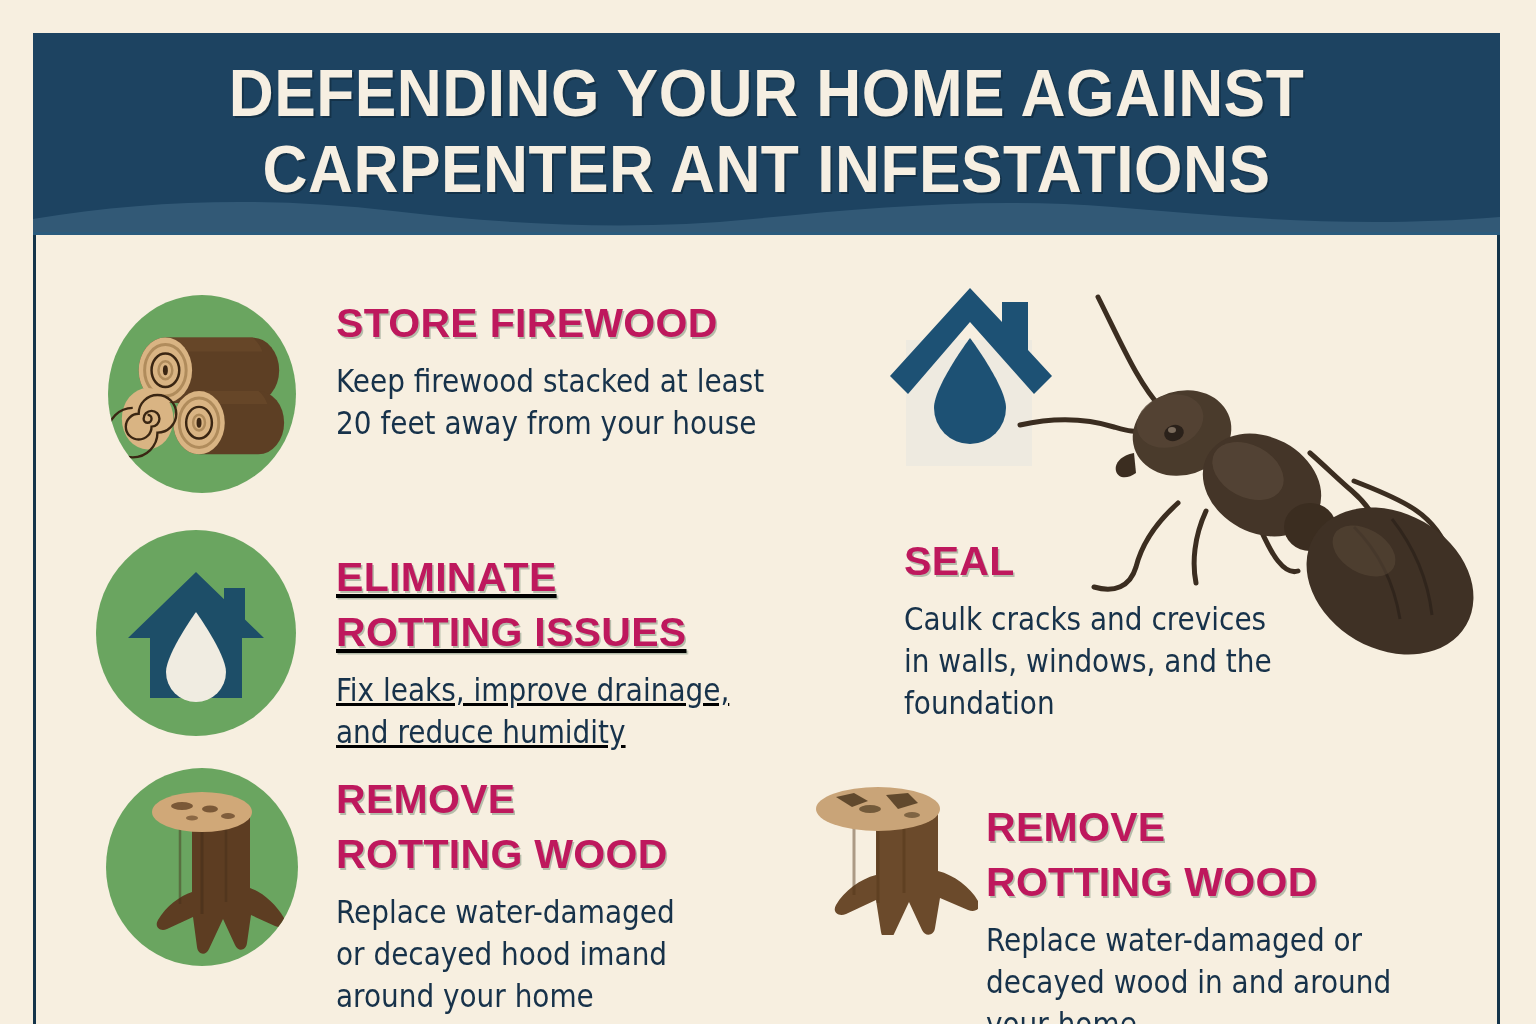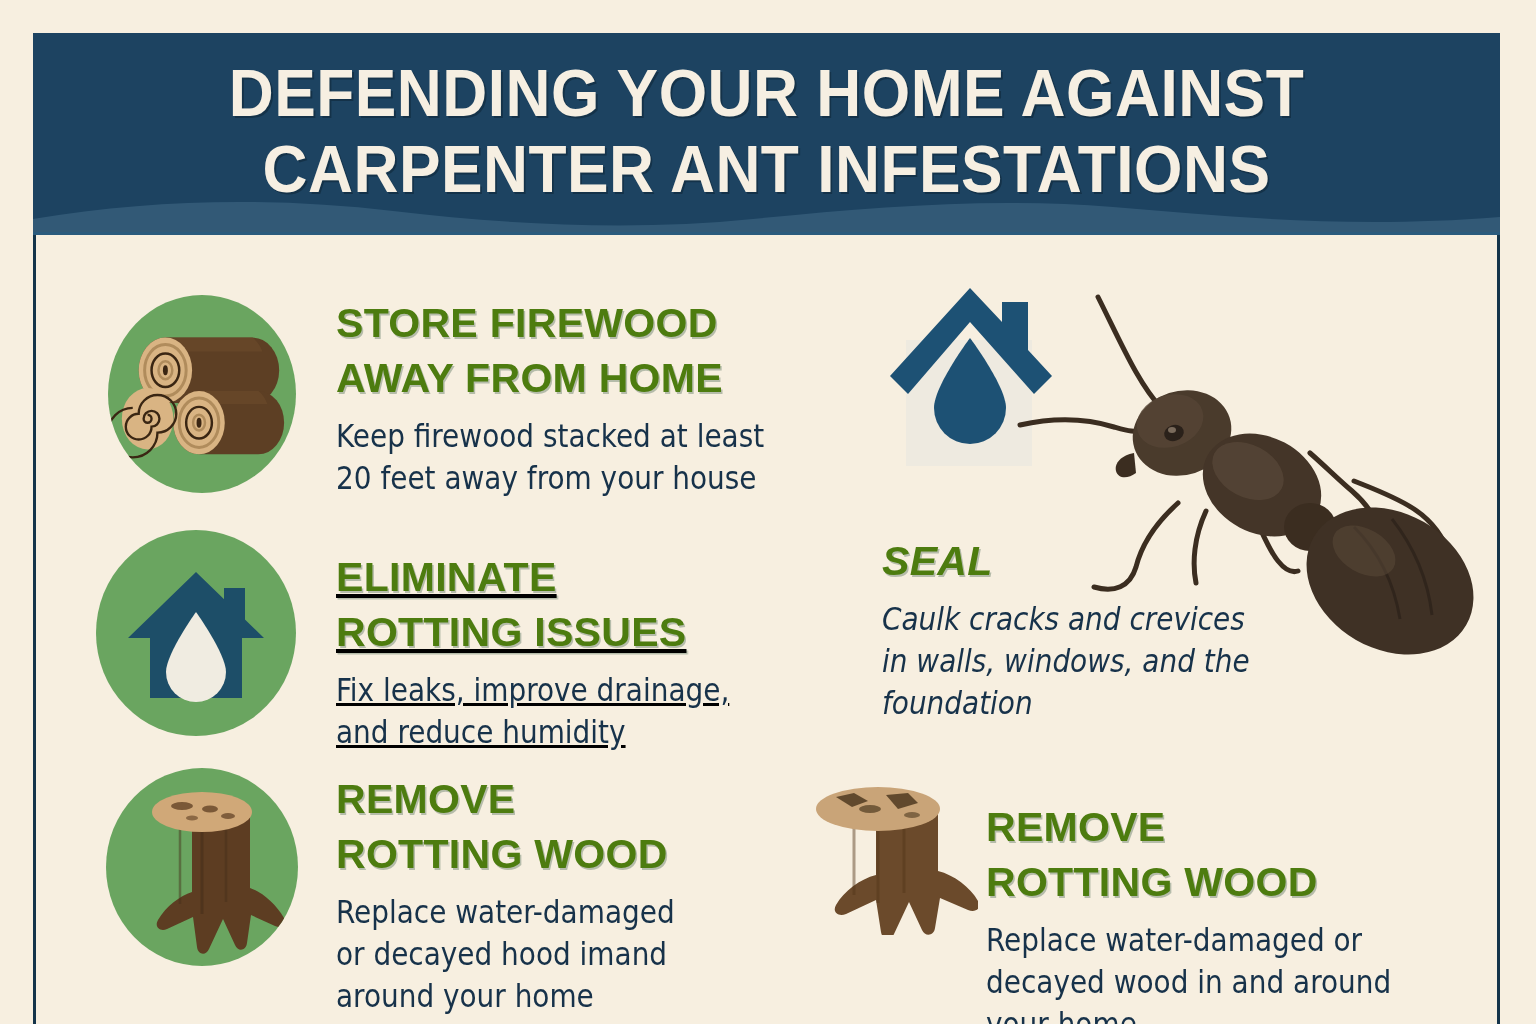--- a/index.html
+++ b/index.html
@@ -80,21 +80,21 @@
     left: 1497px;
     top: 235px;
     width: 3px;
     height: 789px;
     background: #14344a;
   }
 
   
   .block { position: absolute; }
   .blk-title {
-    color: #4d7c0f;
+    color: #be185d;
     font-family: "Liberation Sans Narrow", "Liberation Sans", sans-serif;
     font-weight: bold;
     font-size: 41px;
     line-height: 55px;
     letter-spacing: 0.3px;
     text-shadow: 1.5px 1.5px 0 rgba(30,70,45,0.30);
   }
   .blk-title .ln { display: block; white-space: nowrap; }
   .blk-body {
     color: #17324a;
@@ -165,21 +165,20 @@
       <g>
         <ellipse cx="40" cy="120" rx="26" ry="31" fill="#d9b483"></ellipse>
         <path d="M40,120 m0,-4 a4,4 0 1 1 -4,4 a8,8 0 1 1 8,8 a13,13 0 1 1 -13,-13 a19,19 0 1 1 19,19 a25,25 0 1 1 -25,-25" fill="none" stroke="#3a2613" stroke-width="2.4"></path>
       </g>
     </svg>
   </div>
 
   <div class="block" style="left:336px; top:296px;">
     <div class="blk-title">
       <span class="ln">STORE FIREWOOD</span>
-      <span class="ln">AWAY FROM HOME</span>
     </div>
     <div class="blk-body" style="margin-top:9px;">
       <span class="ln">Keep firewood stacked at least</span>
       <span class="ln">20 feet away from your house</span>
     </div>
   </div>
 
   <div class="icon-circle" style="left:96px; top:530px; width:200px; height:206px;">
     <svg viewBox="0 0 200 206" width="200" height="206">
       <path d="M100,42 L168,108 H146 V168 H54 V108 H32 Z" fill="#1d4e68"></path>
@@ -223,21 +222,21 @@
       <span class="ln">around your home</span>
     </div>
   </div>
 
   <svg class="art" style="left:882px; top:268px;" width="190" height="200" viewBox="0 0 190 200">
     <rect x="24" y="72" width="126" height="126" fill="#eeeae0"></rect>
     <path d="M8,108 L88,20 L120,54 V34 h26 V82 L170,108 L152,126 L88,54 L26,126 Z" fill="#1d5174"></path>
     <path d="M88,70 C88,70 52,118 52,140 a36,36 0 0 0 72,0 C124,118 88,70 88,70 Z" fill="#1d5174"></path>
   </svg>
 
-  <div class="block" style="left:882px; top:534px;font-style:italic;">
+  <div class="block" style="left:904px; top:534px;">
     <div class="blk-title">
       <span class="ln">SEAL</span>
     </div>
     <div class="blk-body" style="margin-top:9px;">
       <span class="ln">Caulk cracks and crevices</span>
       <span class="ln">in walls, windows, and the</span>
       <span class="ln">foundation</span>
     </div>
   </div>
 

